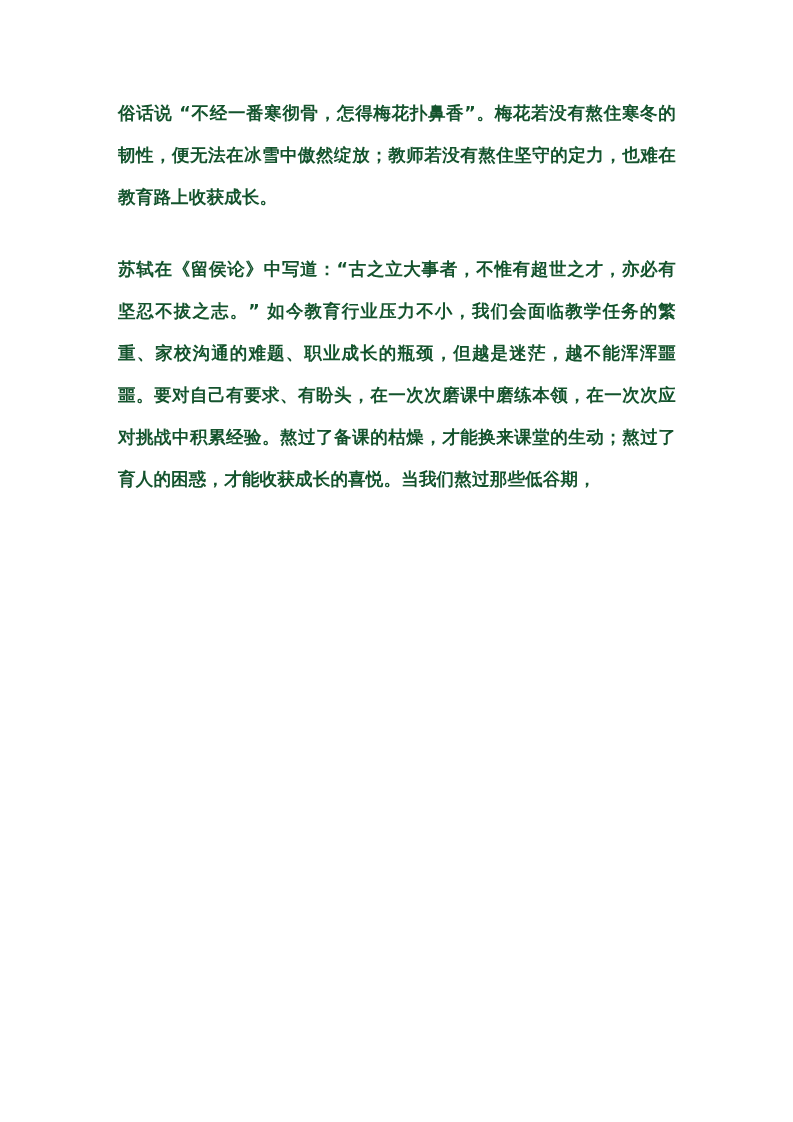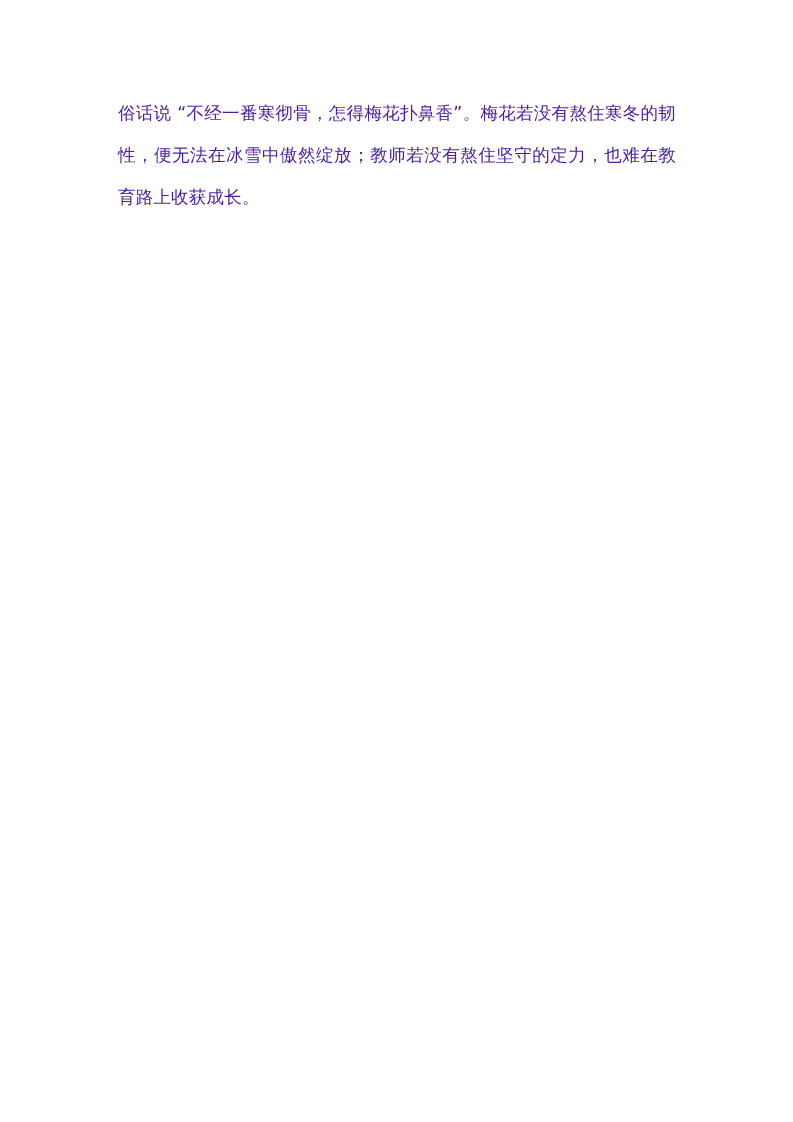--- a/index.html
+++ b/index.html
@@ -25,28 +25,30 @@
   .doc-body {
     width: 558px;
   }
   .para {
     font-size: 17.5px;
     line-height: 42px;
     letter-spacing: 0.2px;
     text-align: justify;
     text-justify: inter-character;
     margin: 0 0 30px 0;
-    color: #4c1d95;
+    color: #14532d;
     white-space: pre-wrap;
     word-break: break-all;
+    font-weight: bold;
   }
   .para:last-child {
     margin-bottom: 0;
   }
 </style>
 </head>
 <body>
 
 <div class="page">
   <div class="doc-body">
     <p class="para">俗话说 “不经一番寒彻骨，怎得梅花扑鼻香”。梅花若没有熬住寒冬的韧性，便无法在冰雪中傲然绽放；教师若没有熬住坚守的定力，也难在教育路上收获成长。</p>
+    <p class="para">苏轼在《留侯论》中写道：“古之立大事者，不惟有超世之才，亦必有坚忍不拔之志。” 如今教育行业压力不小，我们会面临教学任务的繁重、家校沟通的难题、职业成长的瓶颈，但越是迷茫，越不能浑浑噩噩。要对自己有要求、有盼头，在一次次磨课中磨练本领，在一次次应对挑战中积累经验。熬过了备课的枯燥，才能换来课堂的生动；熬过了育人的困惑，才能收获成长的喜悦。当我们熬过那些低谷期，</p>
   </div>
 </div>
 
 </body></html>

